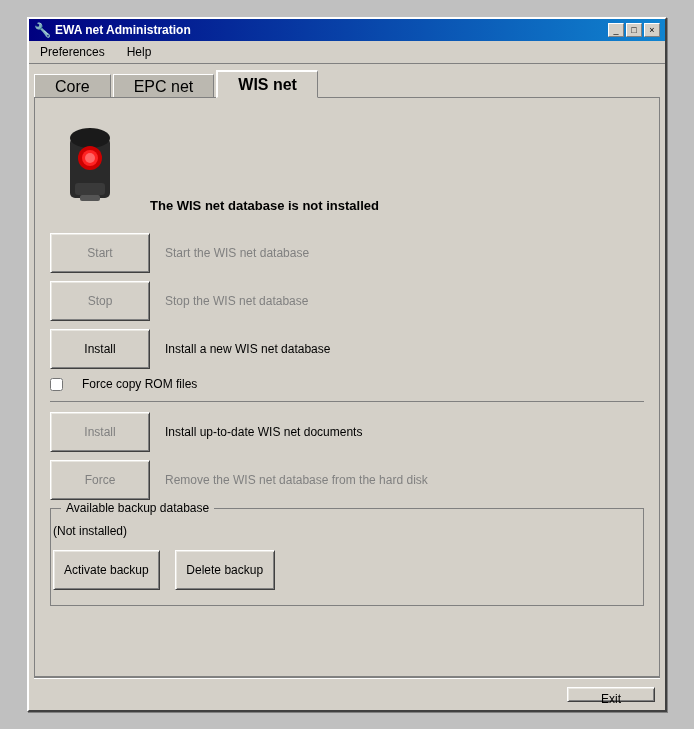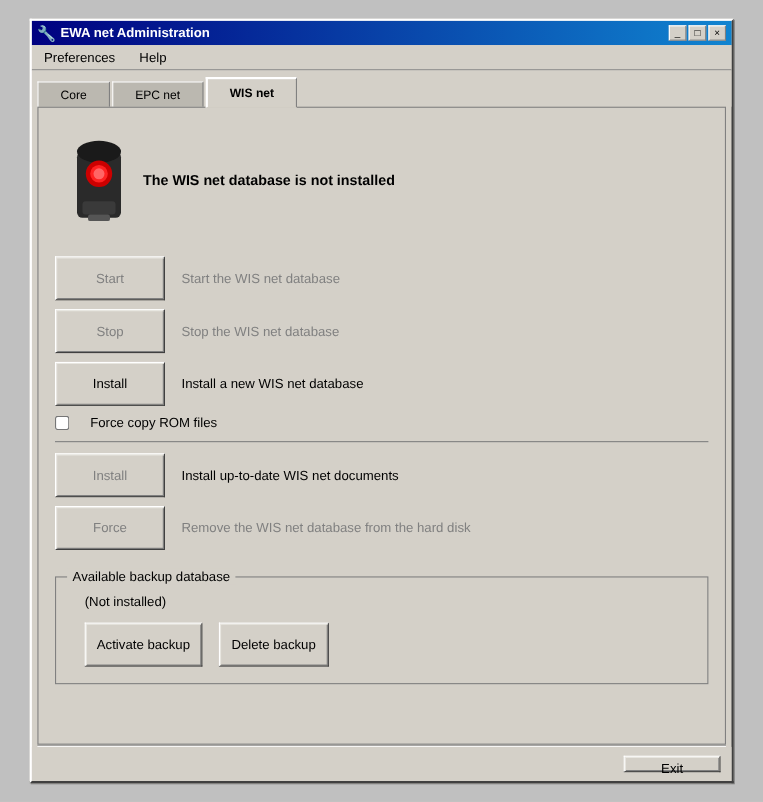--- a/index.html
+++ b/index.html
@@ -92,21 +92,21 @@
       background: #d4d0c8;
       gap: 2px;
     }
 
     .tab {
       padding: 4px 20px;
       background: #d4d0c8;
       border: 1px solid #808080;
       border-bottom: none;
       cursor: pointer;
-      font-size: 11px;
+      font-size: 16px;
       height: 26px;
       display: flex;
       align-items: center;
       border-top-color: #ffffff;
       border-left-color: #ffffff;
       position: relative;
       bottom: -1px;
     }
 
     .tab.active {
@@ -130,21 +130,22 @@
       border: 1px solid #808080;
       border-top: 1px solid #808080;
       margin: 0 5px;
       padding: 15px;
       min-height: 580px;
       position: relative;
     }
 
     .status-section {
       display: flex;
-      align-items: center;
+      align-items: flex-end;
+      gap: 20px;
       margin-bottom: 20px;
     }
 
     .device-icon {
       width: 80px;
       height: 100px;
       display: flex;
       align-items: center;
       justify-content: center;
     }
@@ -212,22 +213,22 @@
     }
 
     .divider {
       border: none;
       border-top: 1px solid #808080;
       margin: 10px 0;
     }
 
     .backup-group {
       border: 1px solid #808080;
-      padding: 10px 15px 15px 26px;
-      margin-top: 24px;
+      padding: 10px 15px 15px 2px;
+      margin-top: 8px;
       position: relative;
     }
 
     .backup-group-legend {
       position: absolute;
       top: -8px;
       left: 10px;
       background: #d4d0c8;
       padding: 0 5px;
       font-size: 12px;

